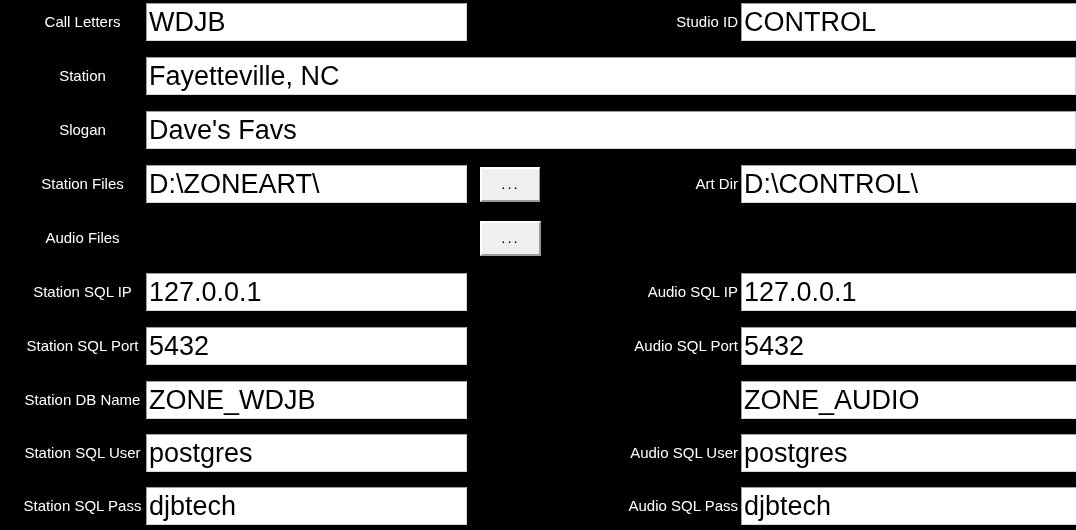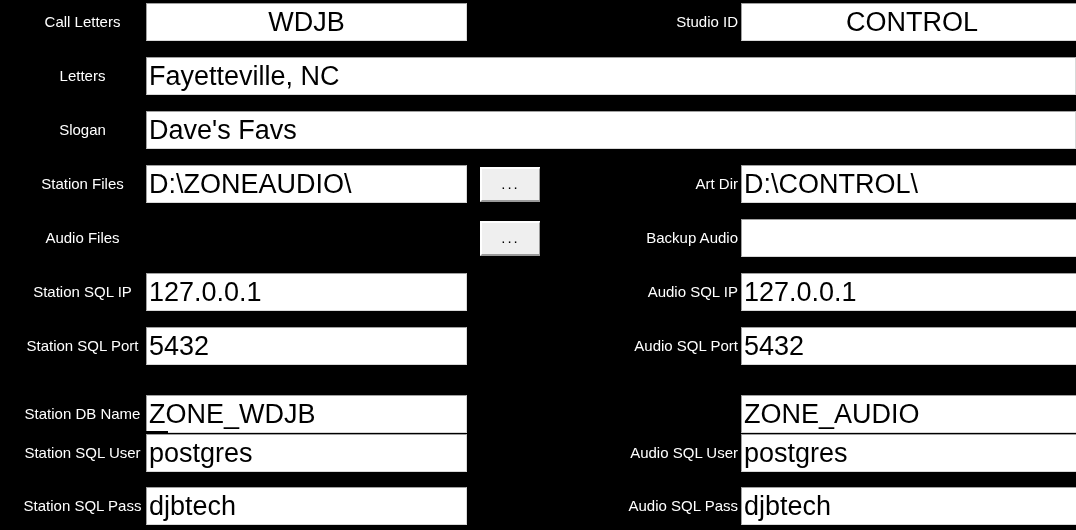--- a/index.html
+++ b/index.html
@@ -68,21 +68,21 @@
     border-bottom: 1px solid #d8d8d8;
     box-sizing: border-box;
     font-size: 27px;
     line-height: 36px;
     color: #000000;
     padding: 0 2px;
     white-space: nowrap;
     overflow: hidden;
     font-family: "Liberation Sans", sans-serif;
   }
-  .fld.center { text-align: center; }
+  .fld.center { }
 
   
   .fld.l      { left: 146px; width: 321px; }
   
   .fld.r      { left: 201px; width: 342px; }
   
   .fld.full   { left: 146px; width: 930px; }
 
   
   .btn {
@@ -106,70 +106,66 @@
   }
 
   
   .r0 { top: 0px;   }
   .r1 { top: 54px;  }
   .r2 { top: 108px; }
   .r3 { top: 162px; }
   .r4 { top: 216px; }
   .r5 { top: 270px; }
   .r6 { top: 324px; }
-  .r7 { top: 392px; }
+  .r7 { top: 378px; }
   .r8 { top: 431px; }
   .r9 { top: 484px; }
 </style>
 </head>
 <body>
 
 <div id="app">
     <div class="row r0">
       <div class="half left">
         <div class="lbl l">Call Letters</div>
         <div class="fld l center">WDJB</div>
       </div>
       <div class="half right">
         <div class="lbl r">Studio ID</div>
         <div class="fld r center">CONTROL</div>
       </div>
     </div>
     <div class="row r1">
       <div class="half" style="left: 0px; width: 1076px;">
-        <div class="lbl l">Letters</div>
+        <div class="lbl l">Station</div>
         <div class="fld full">Fayetteville, NC</div>
       </div>
     </div>
     <div class="row r2">
       <div class="half" style="left: 0px; width: 1076px;">
         <div class="lbl l">Slogan</div>
         <div class="fld full">Dave's Favs</div>
       </div>
     </div>
     <div class="row r3">
       <div class="half left">
         <div class="lbl l">Station Files</div>
-        <div class="fld l">D:\ZONEAUDIO\</div>
+        <div class="fld l">D:\ZONEART\</div>
         <div class="btn">...</div>
       </div>
       <div class="half right">
         <div class="lbl r">Art Dir</div>
         <div class="fld r">D:\CONTROL\</div>
       </div>
     </div>
     <div class="row r4">
       <div class="half left">
         <div class="lbl l">Audio Files</div>
         <div class="btn">...</div>
       </div>
-      <div class="half right">
-        <div class="lbl r">Backup Audio</div>
-        <div class="fld r"></div>
-      </div>
     </div>
     <div class="row r5">
       <div class="half left">
         <div class="lbl l">Station SQL IP</div>
         <div class="fld l">127.0.0.1</div>
       </div>
       <div class="half right">
         <div class="lbl r">Audio SQL IP</div>
         <div class="fld r">127.0.0.1</div>
       </div>

